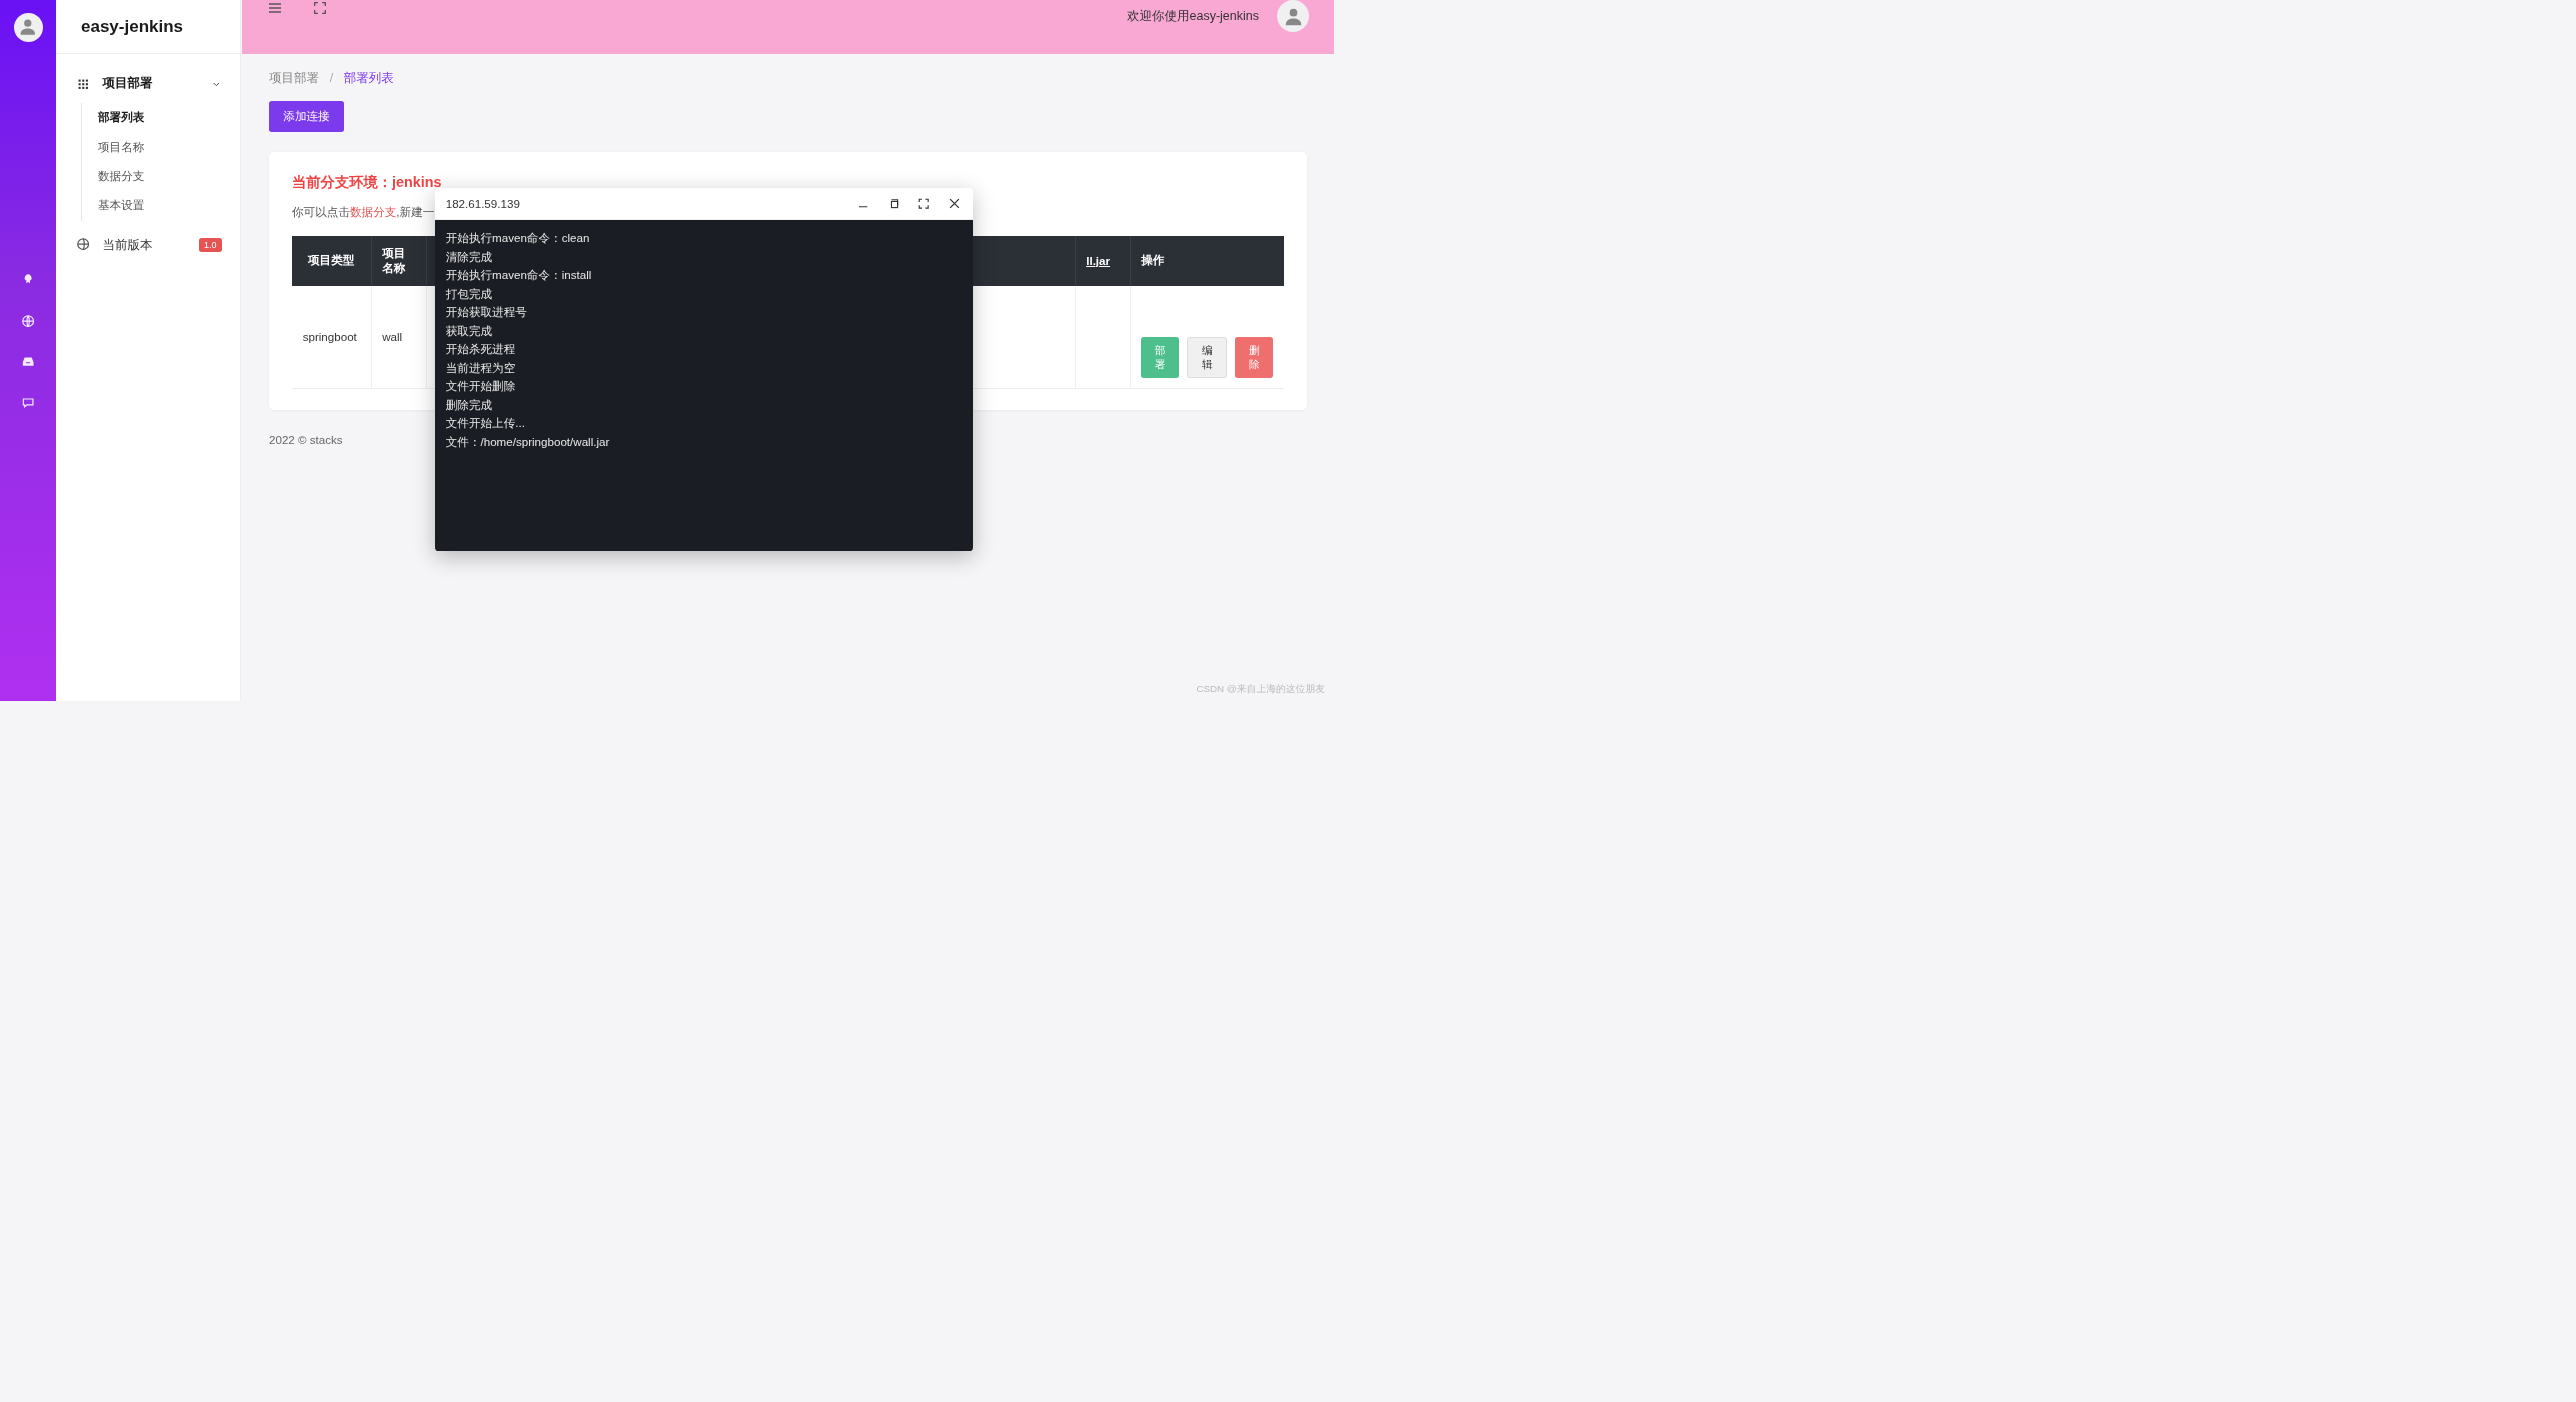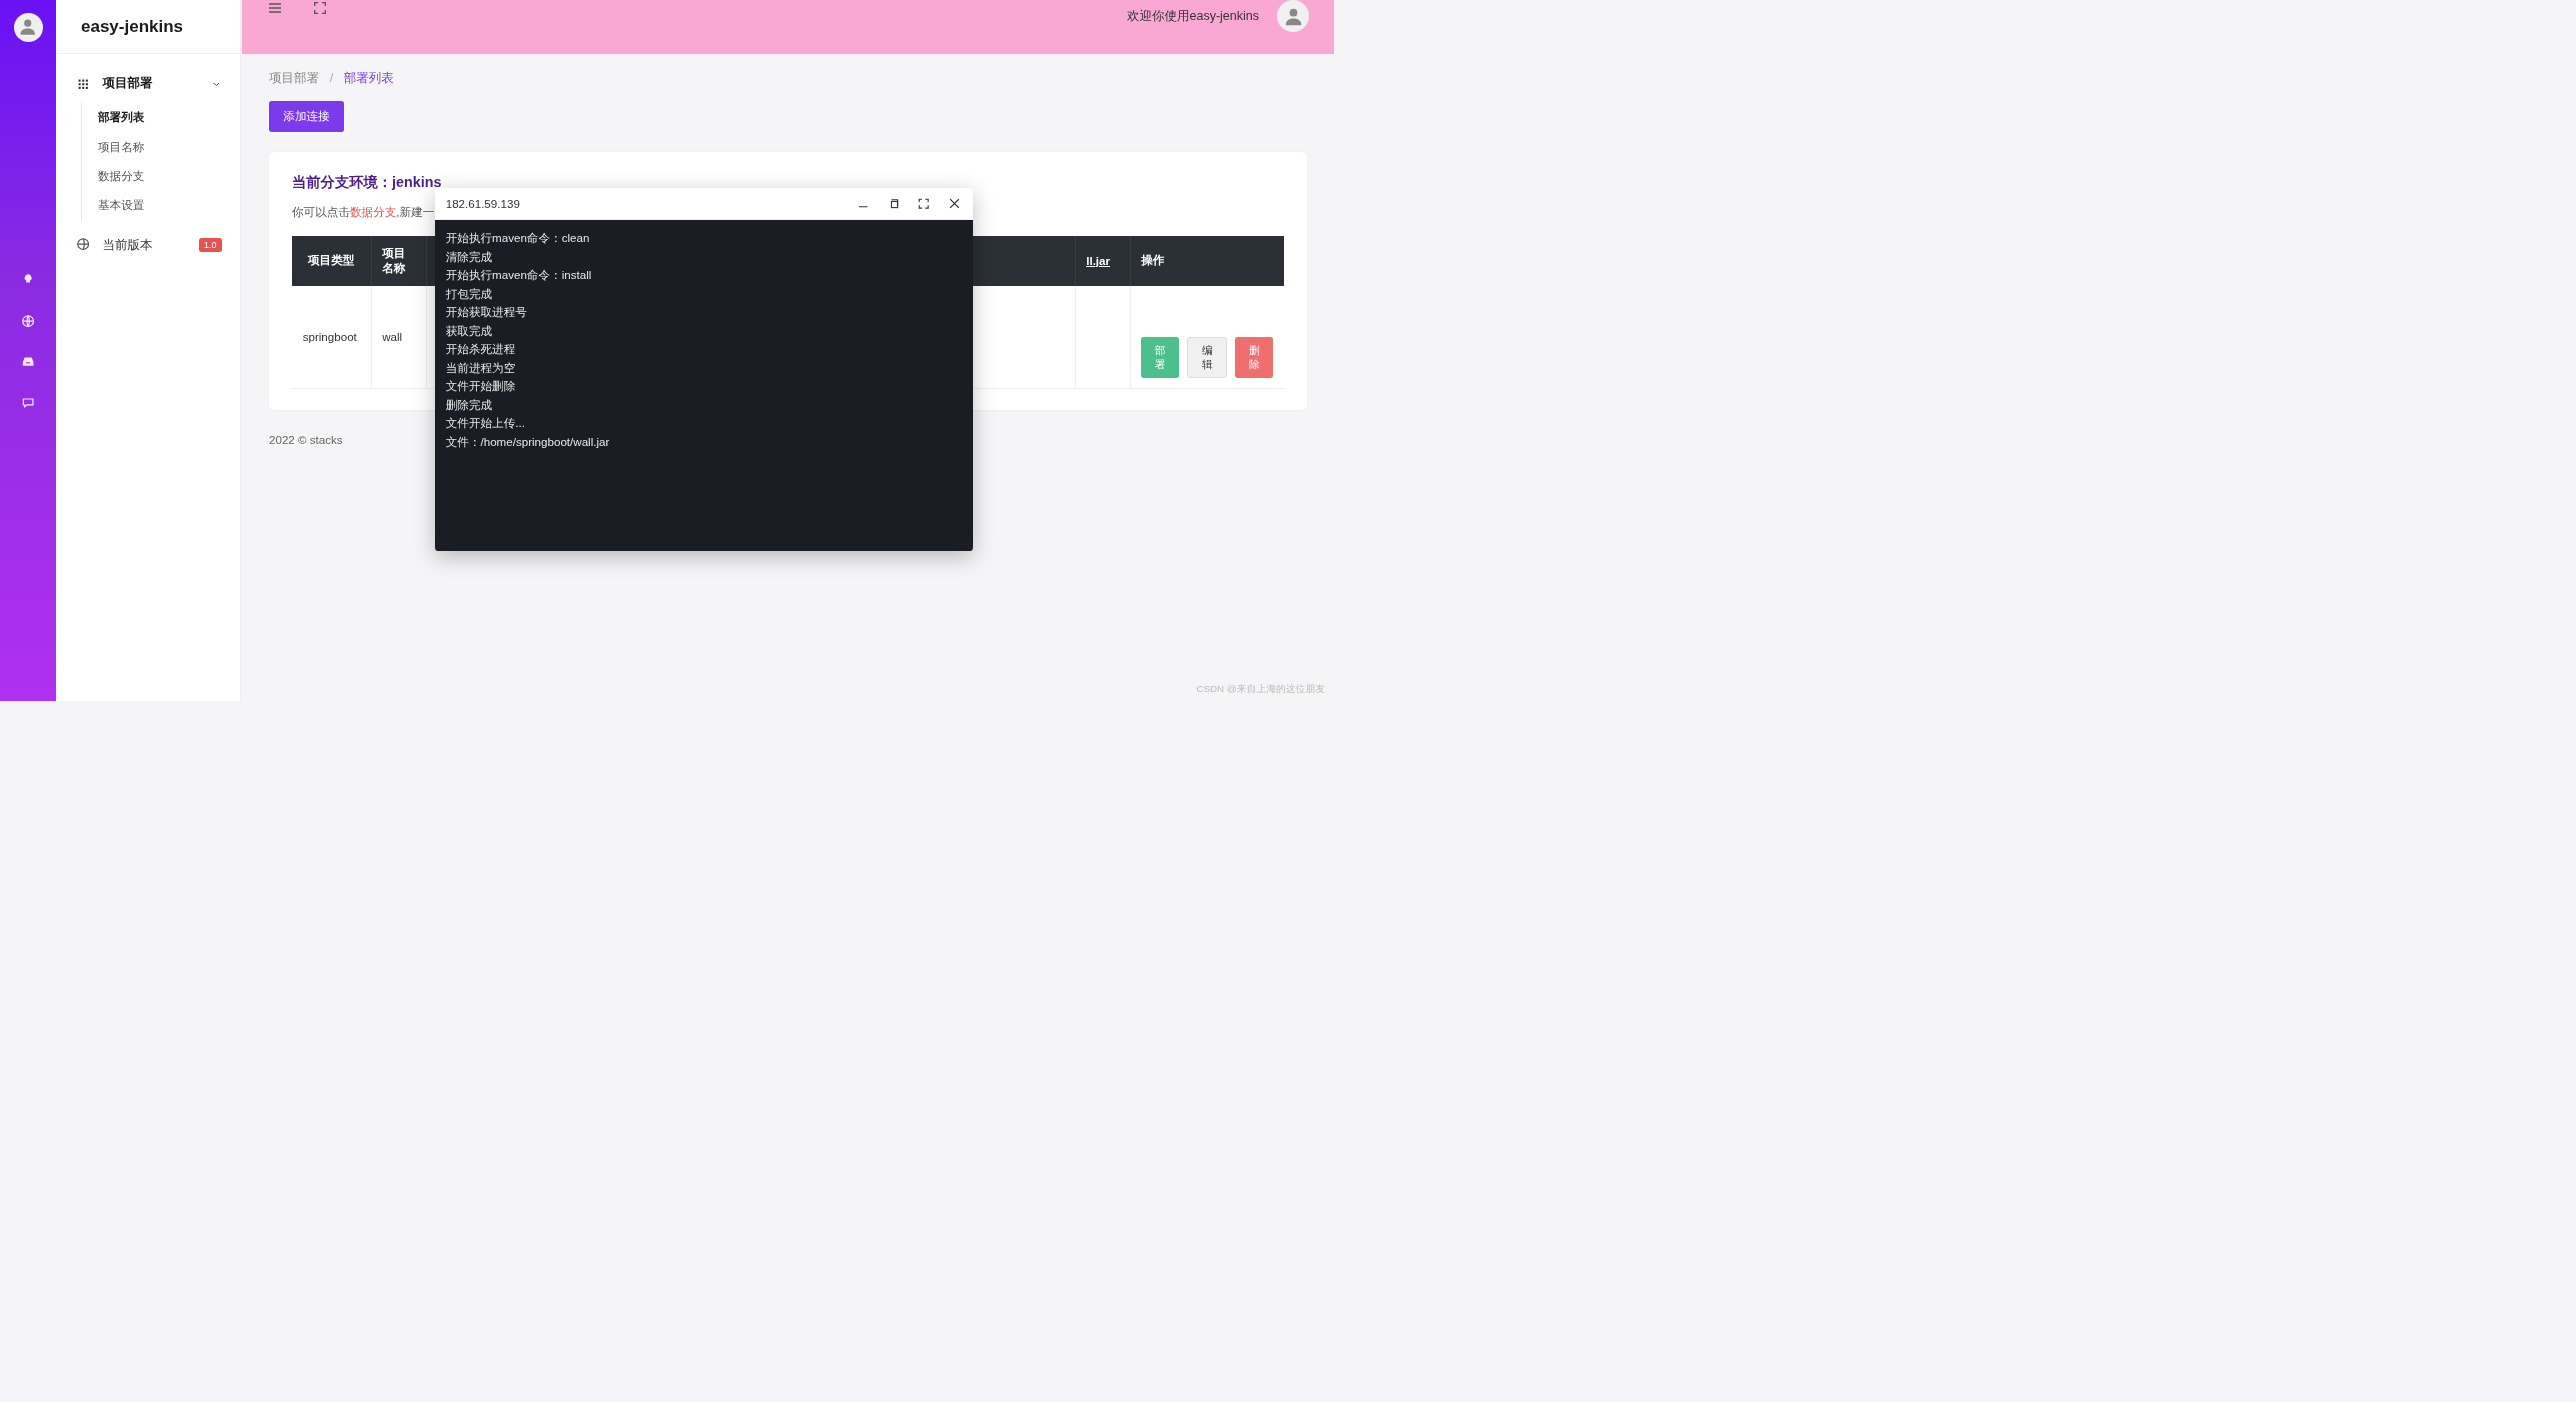--- a/index.html
+++ b/index.html
@@ -33,21 +33,21 @@
 .welcome { font-size: 12.5px; color: #333; }
 .top-avatar { width: 32px; height: 32px; border-radius: 50%; background: #f0f0f0; display: flex; align-items: center; justify-content: center; overflow: hidden; }
 
 .main { position: absolute; left: 242px; top: 54px; right: 0; bottom: 0; padding: 16px 27px; overflow: auto; }
 .breadcrumb { font-size: 12.5px; color: #888; margin-bottom: 14.3px; }
 .breadcrumb .sep { margin: 0 7.2px; color: #aaa; }
 .breadcrumb .active { color: #7c3aed; }
 .add-btn { background: #7c3aed; color: #fff; border: none; padding: 8px 14.3px; font-size: 11.6px; border-radius: 2.7px; cursor: pointer; }
 
 .card { background: #fff; border-radius: 5.4px; padding: 21.5px 23px; margin-top: 19.7px; box-shadow: 0 0.9px 2.7px rgba(0,0,0,0.04); }
-.card-title { font-size: 14.3px; font-weight: 700; color: #4c1d95; margin-bottom: 12.5px; }
+.card-title { font-size: 14.3px; font-weight: 700; color: #ef4444; margin-bottom: 12.5px; }
 .card-hint { font-size: 11.6px; color: #555; margin-bottom: 16px; }
 .card-hint .link { color: #e55353; cursor: pointer; }
 
 table { width: 100%; border-collapse: collapse; }
 thead { background: #2b2f36; color: #fff; }
 th { text-align: left; padding: 9.8px 10.7px; font-size: 11.6px; font-weight: 600; border-right: 0.9px solid #3a3e45; }
 th:last-child { border-right: none; }
 tbody tr { border-bottom: 0.9px solid #eee; }
 td { padding: 9.8px 10.7px; font-size: 11.6px; color: #333; border-right: 0.9px solid #eee; }
 td:last-child { border-right: none; }

